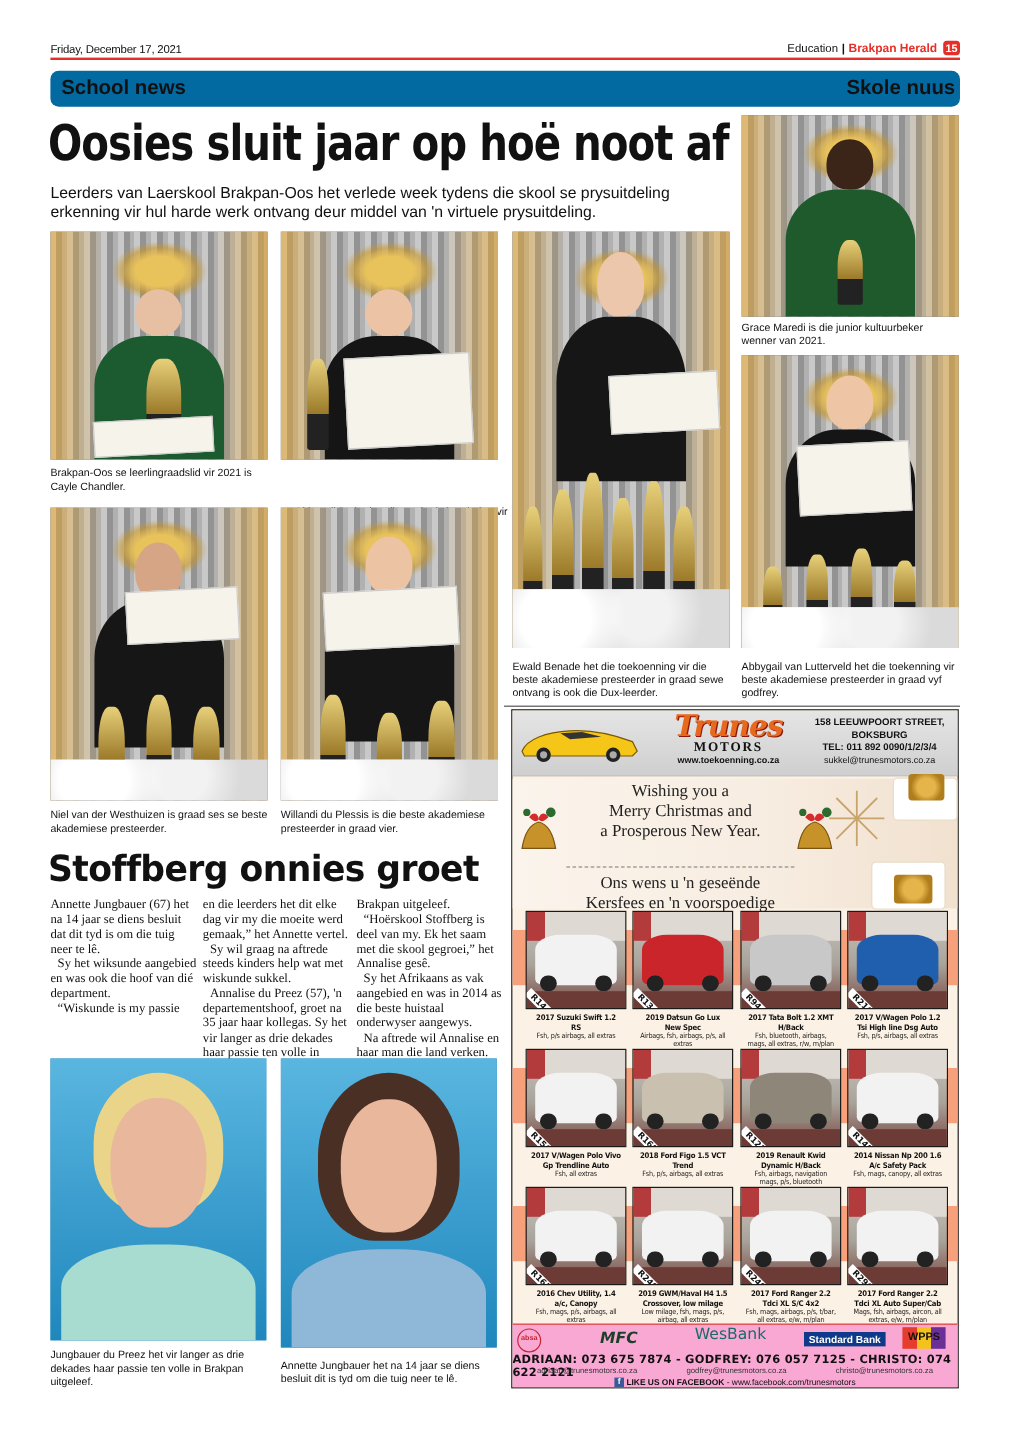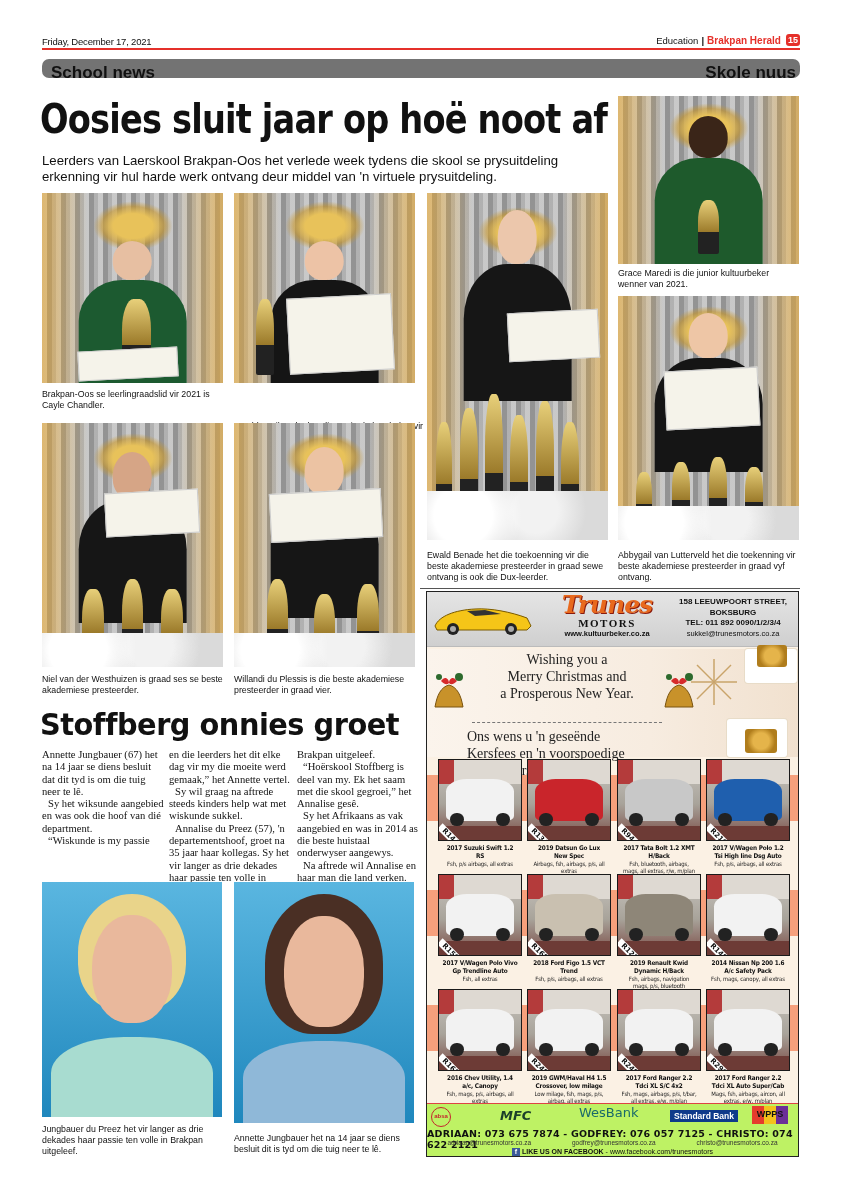--- a/index.html
+++ b/index.html
@@ -8,21 +8,21 @@
 
   
   .runhead { position: absolute; left: 42px; top: 34px; width: 758px; height: 16px; border-bottom: 2px solid #e5302a; }
   .runhead .date { position: absolute; left: 0; top: 2px; font-size: 9.5px; font-family: "Liberation Sans", sans-serif; letter-spacing: -0.2px; }
   .runhead .right { position: absolute; right: 0; top: 0; font-size: 9.5px; display: flex; align-items: center; gap: 3px; }
   .runhead .sep { font-weight: bold; }
   .runhead .paper { color: #e5302a; font-weight: bold; font-size: 10px; }
   .runhead .pageno { background: #e5302a; color: #fff; font-weight: bold; font-size: 9px; border-radius: 3px; padding: 1px 2px; margin-left: 2px; }
 
   
-  .band { position: absolute; left: 42px; top: 59px; width: 758px; height: 19px; background: #737373; border-radius: 7px 7px 7px 7px; }
+  .band { position: absolute; left: 42px; top: 59px; width: 758px; height: 30px; background: #0369a1; border-radius: 7px 7px 7px 7px; }
   .band .l { position: absolute; left: 9px; top: 4px; font-size: 17px; font-weight: bold; }
   .band .r { position: absolute; right: 4px; top: 4px; font-size: 17px; font-weight: bold; }
 
   
   .headline { position: absolute; left: 40px; top: 95px; font-family: "DejaVu Sans", sans-serif; font-weight: bold; font-size: 41px; letter-spacing: -1px; transform: scaleX(0.82); transform-origin: left top; white-space: nowrap; }
   .intro { position: absolute; left: 42px; top: 153px; width: 570px; font-size: 13.2px; line-height: 16px; }
 
   
   .photo { position: absolute; overflow: hidden; background: #6b6b6b; }
   .photo .curtain { position: absolute; inset: 0; background: repeating-linear-gradient(90deg, #d9d9d9 0 5px, #9a9a9a 5px 10px, #bdbdbd 10px 14px); opacity: 0.85; }
@@ -55,38 +55,38 @@
   .ad .car { position: absolute; left: 4px; top: 8px; width: 104px; height: 36px; }
   .ad .logo { position: absolute; left: 110px; top: 0; width: 140px; text-align: center; }
   .ad .logo .trunes { font-family: "DejaVu Serif", serif; font-style: italic; font-weight: bold; font-size: 25px; color: #e8691d; letter-spacing: -1px; text-shadow: 1px 1px 0 #8a1a0c; line-height: 26px; }
   .ad .logo .motors { font-family: "Liberation Serif", serif; font-weight: bold; font-size: 11px; letter-spacing: 1.5px; line-height: 11px; }
   .ad .logo .web { font-size: 7.5px; font-weight: bold; line-height: 10px; }
   .ad .contact { position: absolute; right: 6px; top: 5px; width: 118px; text-align: center; font-size: 8px; line-height: 10.5px; font-weight: bold; }
   .ad .contact .email { font-weight: normal; font-size: 7.5px; }
   .ad .greet { position: absolute; left: 0; top: 57px; width: 100%; height: 108px; background: linear-gradient(90deg, #fbf4ec 0%, #f7ece0 60%, #f1e1cf 100%); }
   .ad .greet .en { position: absolute; left: 40px; top: 2px; width: 200px; text-align: center; font-family: "Liberation Serif", serif; font-size: 14px; line-height: 17px; color: #222; }
   .ad .greet .wave { position: absolute; left: 45px; top: 73px; width: 190px; height: 4px; border-top: 1px dashed #777; }
-  .ad .greet .af { position: absolute; left: 40px; top: 79px; width: 200px; font-family: "Liberation Serif", serif; font-size: 14px; line-height: 17px; color: #222; }
+  .ad .greet .af { position: absolute; left: 40px; top: 79px; width: 200px; text-align: center; font-family: "Liberation Serif", serif; font-size: 14px; line-height: 17px; color: #222; }
   .ad .bell { position: absolute; width: 44px; height: 40px; }
   .ad .gift { position: absolute; border-radius: 3px; }
 
   .ad .grid { position: absolute; left: 0; top: 165px; width: 100%; }
   .ad .row { position: absolute; left: 0; width: 100%; height: 116px; }
   .ad .row .stripe { position: absolute; left: 0; right: 0; top: 18px; height: 46px; background: #f6a07c; }
   .ad .cell { position: absolute; top: 2px; width: 84px; }
   .ad .cell .pic { position: relative; width: 84px; height: 82px; border: 1.5px solid #1a1a1a; overflow: hidden; background: linear-gradient(180deg, #c9c6c0 0%, #a8a39a 55%, #7a4b45 100%); }
   .ad .cell .pic .showroom { position: absolute; left: 0; top: 0; width: 100%; height: 30%; background: linear-gradient(90deg, #b43b3b 0 18%, #ded9d2 18% 100%); }
   .ad .cell .pic .vehicle { position: absolute; left: 8%; top: 24%; width: 84%; height: 52%; border-radius: 30% 30% 12% 12%; }
   .ad .cell .pic .wheel { position: absolute; bottom: 18%; width: 16%; height: 16%; border-radius: 50%; background: #222; }
   .ad .cell .pic .floor { position: absolute; left: 0; right: 0; bottom: 0; height: 18%; background: #6d3b36; }
   .ad .cell .pic .price { position: absolute; left: -2px; bottom: 11px; font-family: "DejaVu Sans", sans-serif; font-weight: bold; font-size: 7px; color: #111; background: #fff; padding: 0 5px; transform: rotate(45deg); transform-origin: left bottom; white-space: nowrap; }
   .ad .cell .title { margin-top: 3px; text-align: center; font-family: "DejaVu Sans", sans-serif; font-weight: bold; font-size: 6.4px; line-height: 8px; letter-spacing: -0.2px; transform: scaleX(0.9); }
   .ad .cell .desc { text-align: center; font-family: "DejaVu Sans", sans-serif; font-size: 6px; line-height: 7.4px; letter-spacing: -0.2px; transform: scaleX(0.9); color: #222; }
 
-  .ad .banks { position: absolute; left: 0; top: 511px; width: 100%; height: 54px; background: #bef264; border-top: 1px solid #d44; }
+  .ad .banks { position: absolute; left: 0; top: 511px; width: 100%; height: 54px; background: #f9a8d4; border-top: 1px solid #d44; }
   .ad .banks .absa { position: absolute; left: 4px; top: 3px; width: 20px; height: 20px; border-radius: 50%; border: 1.5px solid #c4262e; color: #c4262e; font-size: 6px; font-weight: bold; text-align: center; line-height: 17px; }
   .ad .banks .mfc { position: absolute; left: 73px; top: 4px; font-family: "DejaVu Sans", sans-serif; font-style: italic; font-weight: bold; font-size: 13px; color: #1c3f2a; }
   .ad .banks .wesbank { position: absolute; left: 152px; top: 1px; font-family: "DejaVu Sans", sans-serif; font-size: 13px; color: #1a6a6a; }
   .ad .banks .stdbank { position: absolute; left: 243px; top: 6px; background: #0f3a8a; color: #fff; font-size: 8.5px; font-weight: bold; padding: 1px 4px; }
   .ad .banks .wpps { position: absolute; left: 325px; top: 2px; width: 36px; height: 18px; background: linear-gradient(90deg, #e53c2d 0 33%, #f4c21c 33% 66%, #6b2f98 66% 100%); color: #111; font-weight: bold; font-size: 9px; text-align: center; line-height: 16px; }
   .ad .banks .phones { position: absolute; left: 0; top: 24px; width: 100%; text-align: left; font-family: "DejaVu Sans", sans-serif; font-weight: bold; font-size: 9.5px; letter-spacing: 0.2px; }
   .ad .banks .emails { position: absolute; left: 0; top: 35px; width: 100%; display: flex; justify-content: space-around; font-size: 6.5px; color: #333; }
   .ad .banks .fb { position: absolute; left: 0; top: 44px; width: 100%; text-align: center; font-size: 7px; }
   .ad .banks .fb b { font-size: 7px; }
   .ad .banks .fbicon { display: inline-block; width: 8px; height: 8px; background: #3b5998; color: #fff; font-size: 7px; line-height: 8px; text-align: center; vertical-align: middle; font-weight: bold; margin-right: 2px; }
@@ -179,21 +179,21 @@
       <div class="head" style="background:#eec6a6"></div>
       <div class="body" style="background:#151515"></div>
     </div>
   <div class="cert" style="left:26%;top:30%;bottom:auto;width:52%;height:24%;"></div>
   <div class="trophy" style="left:10%;width:9%;height:22%;bottom:6%;"></div>
   <div class="trophy" style="left:30%;width:10%;height:26%;bottom:6%;"></div>
   <div class="trophy" style="left:50%;width:10%;height:28%;bottom:6%;"></div>
   <div class="trophy" style="left:70%;width:10%;height:24%;bottom:6%;"></div>
   <div class="snow"></div>
 </div>
-<p class="caption" style="left:618px;top:550px;width:180px;">Abbygail van Lutterveld het die toekenning vir beste akademiese presteerder in graad vyf ontvang.</p>
+<p class="caption" style="left:618px;top:550px;width:180px;">Abbygail van Lutterveld het die toekenning vir beste akademiese presteerder in graad vyf godfrey.</p>
 
 <div class="photo" style="left:42px;top:423px;width:181px;height:244px;">
   <div class="curtain"></div>
     <div class="warm"></div>
     <div class="sun"></div>
   <div class="person" style="height:70%;bottom:18%;">
       <div class="head" style="background:#d6a586"></div>
       <div class="body" style="background:#161616"></div>
     </div>
   <div class="cert" style="left:35%;top:28%;bottom:auto;width:52%;height:18%;"></div>
@@ -263,21 +263,21 @@
       <path d="M4 26 C8 16 24 10 44 9 C60 8 80 12 96 18 L100 26 L96 30 L6 30 Z" fill="#f5c518" stroke="#7a5a00" stroke-width="1"></path>
       <path d="M36 11 L54 10 L70 14 L44 16 Z" fill="#333"></path>
       <circle cx="22" cy="29" r="6" fill="#222"></circle>
         <circle cx="22" cy="29" r="3" fill="#aaa"></circle>
       <circle cx="80" cy="29" r="6" fill="#222"></circle>
         <circle cx="80" cy="29" r="3" fill="#aaa"></circle>
     </svg>
     <div class="logo">
       <div class="trunes">Trunes</div>
       <div class="motors">MOTORS</div>
-      <div class="web">www.kultuurbeker.co.za</div>
+      <div class="web">www.toekoenning.co.za</div>
     </div>
     <div class="contact">
       <div>158 LEEUWPOORT STREET,</div>
       <div>BOKSBURG</div>
       <div>TEL: 011 892 0090/1/2/3/4</div>
       <div class="email">sukkel@trunesmotors.co.za</div>
     </div>
   </div>
 
   <div class="greet">

